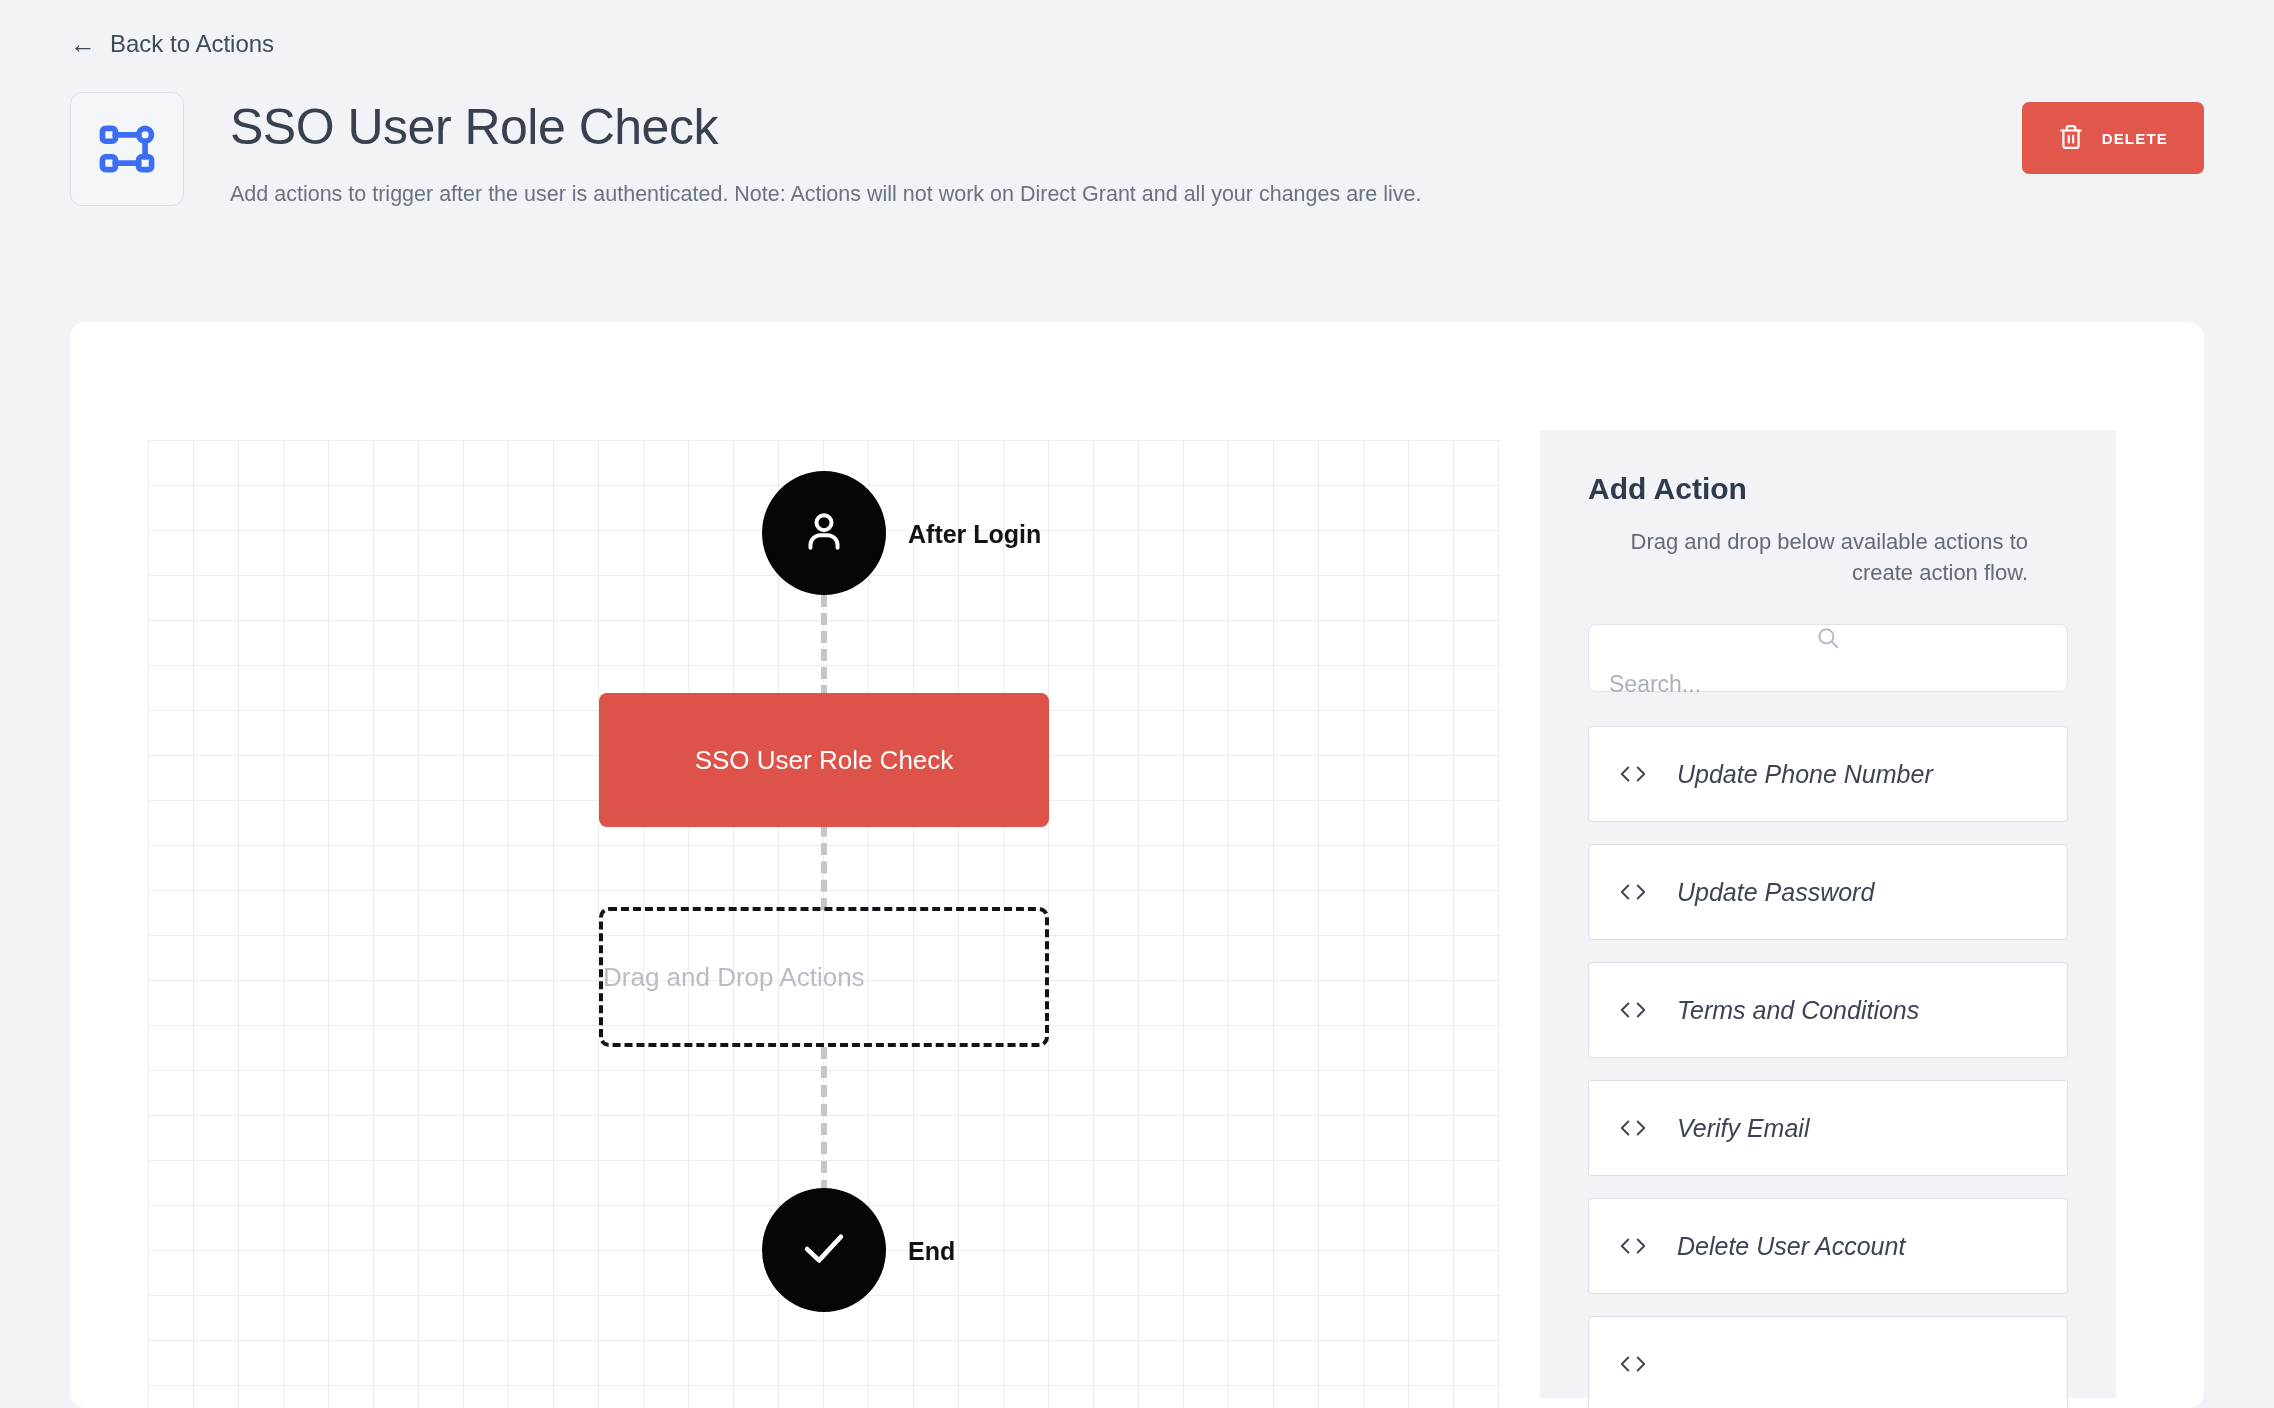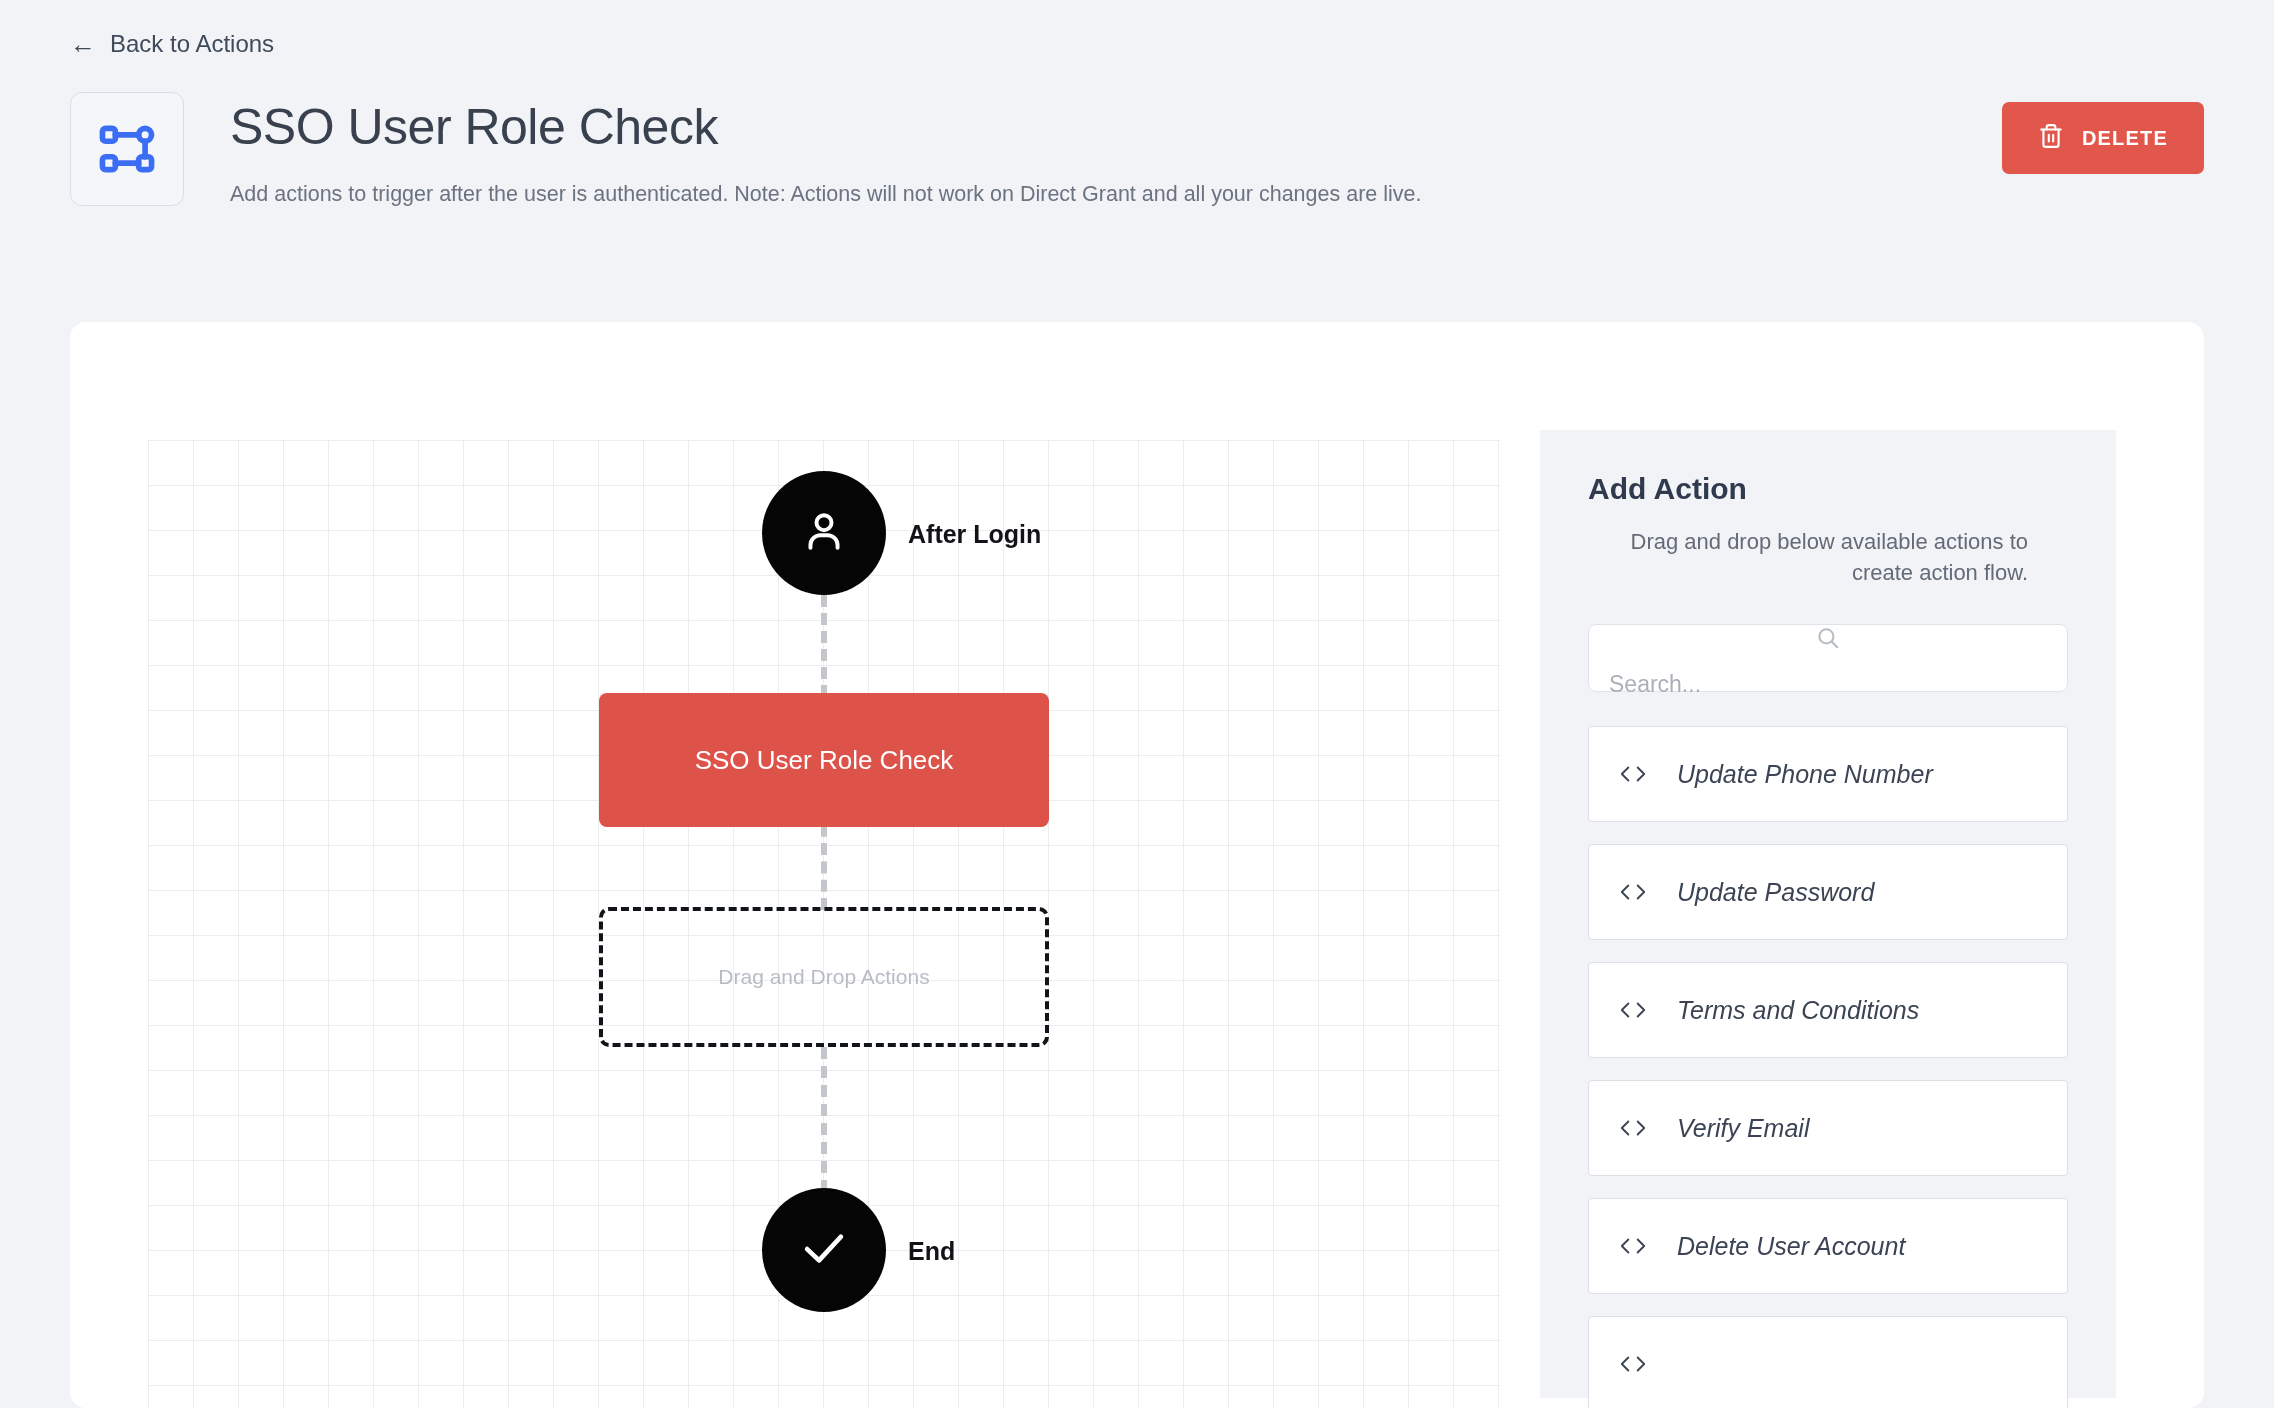--- a/index.html
+++ b/index.html
@@ -61,21 +61,21 @@
   .delete-btn {
     flex: 0 0 auto;
     margin-top: 10px;
     background: #e2574c;
     color: #ffffff;
     border: none;
     border-radius: 7px;
     height: 72px;
     padding: 0 36px;
     display: flex; align-items: center; gap: 18px;
-    font-size: 20px;
+    font-size: 15px;
     font-weight: bold;
     letter-spacing: 1.2px;
     cursor: pointer;
     font-family: "Liberation Sans", sans-serif;
   }
 
   
   .card {
     position: absolute;
     left: 70px; top: 322px;
@@ -130,23 +130,23 @@
     display: flex; align-items: center; justify-content: center;
     font-size: 26px;
     cursor: grab;
   }
 
   .dropzone {
     position: absolute;
     width: 450px; height: 140px;
     border: 4px dashed #111418;
     border-radius: 10px;
-    display: flex; align-items: center; justify-content: center;
+    display: flex; align-items: center; justify-content: flex-start;
     color: #b8bcc4;
-    font-size: 21px;
+    font-size: 26px;
     background: transparent;
   }
 
   
   .panel {
     position: absolute;
     left: 1540px; top: 430px;
     width: 576px; height: 968px;
     background: #f1f3f7;
     padding: 42px 48px 0 48px;

